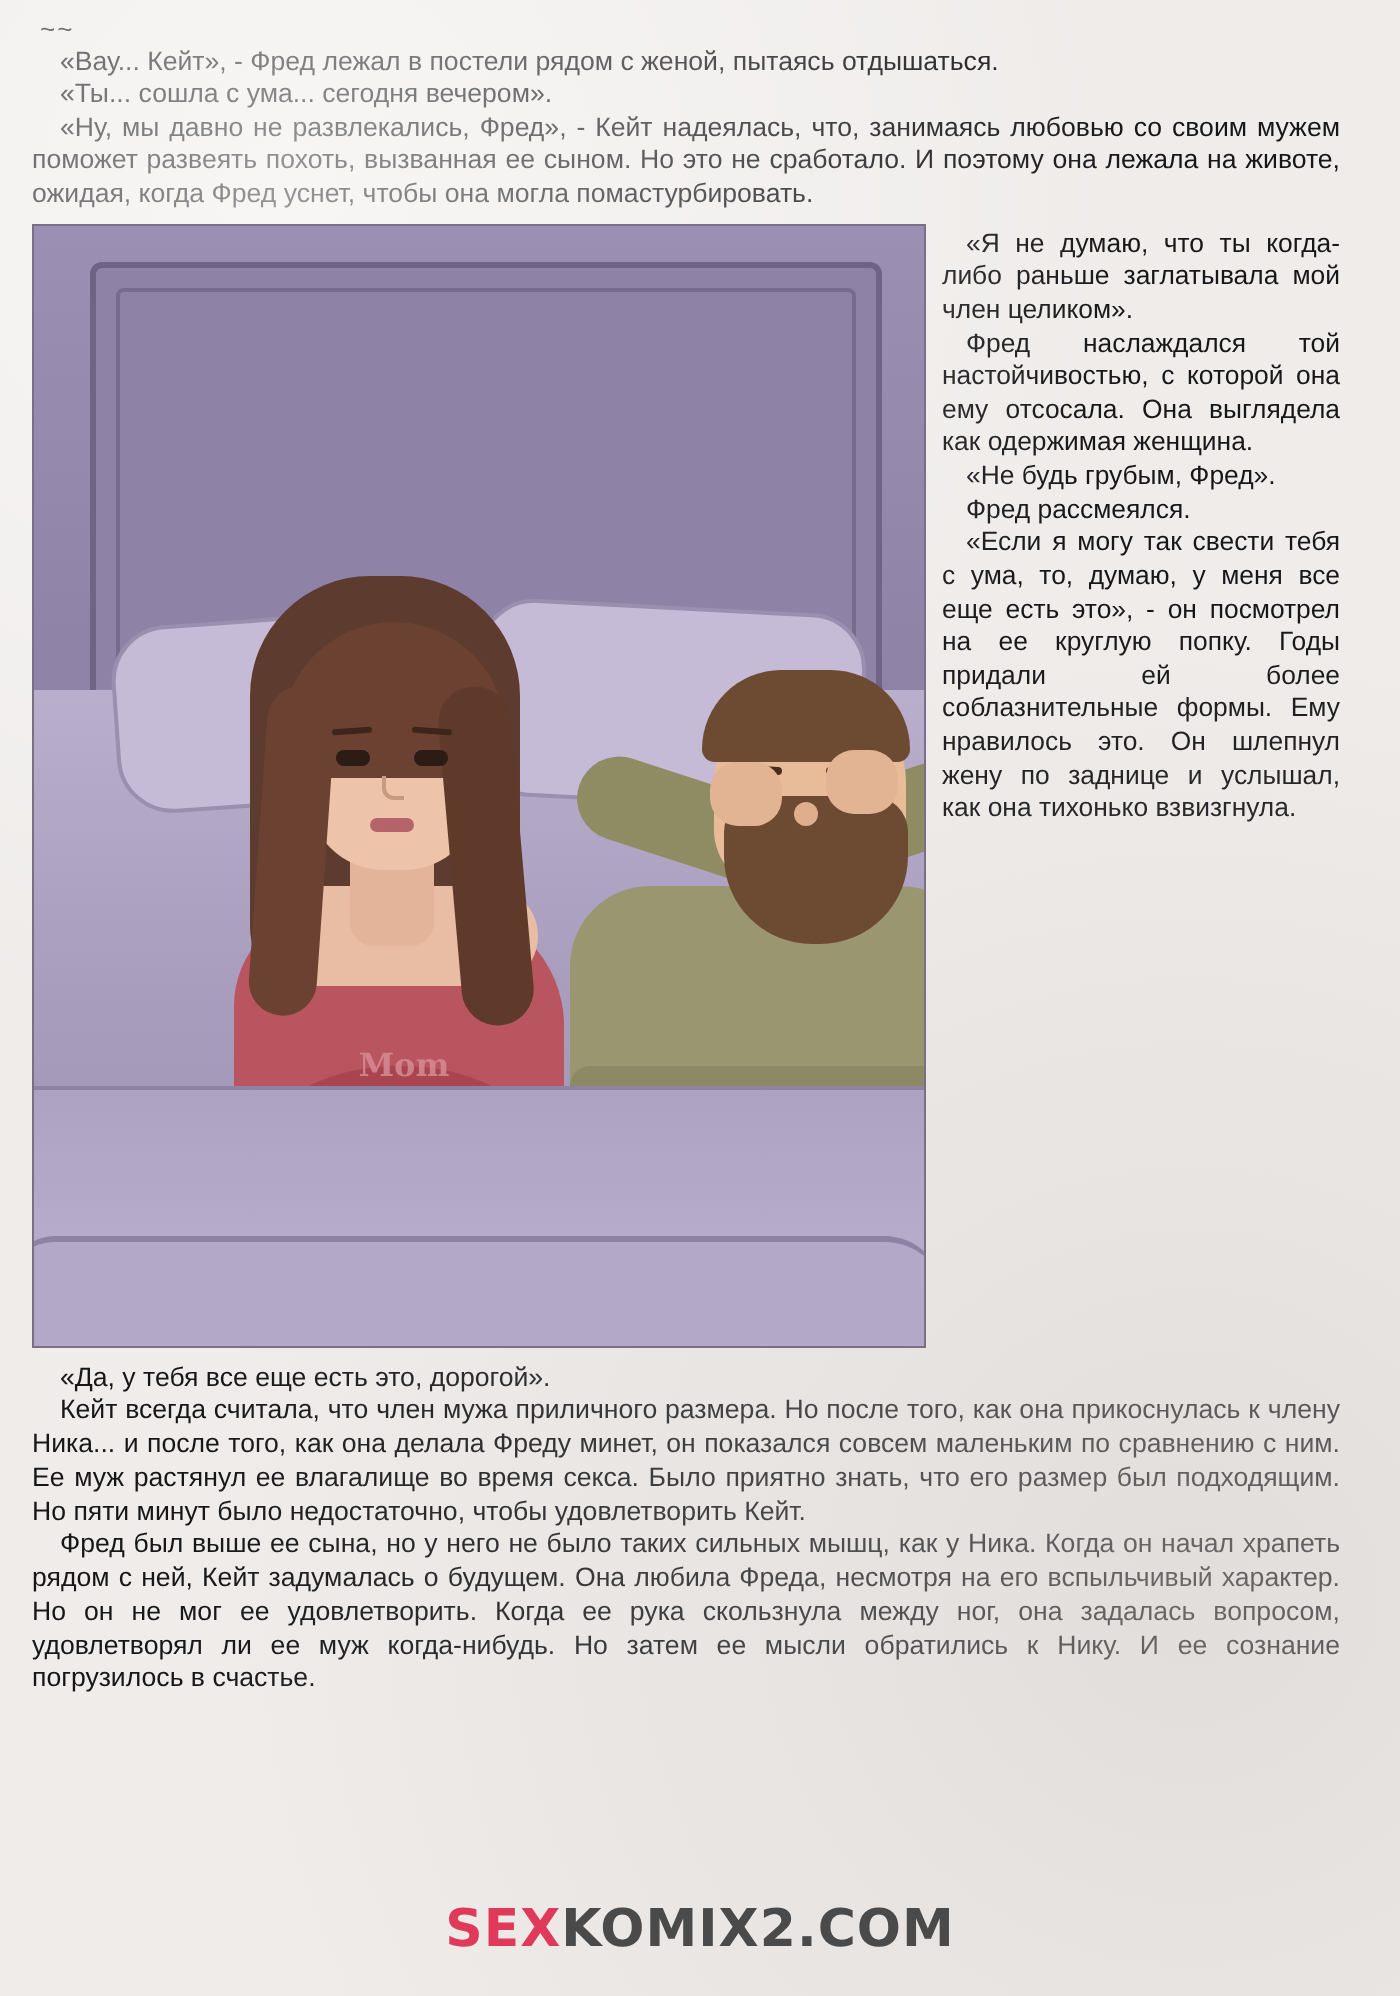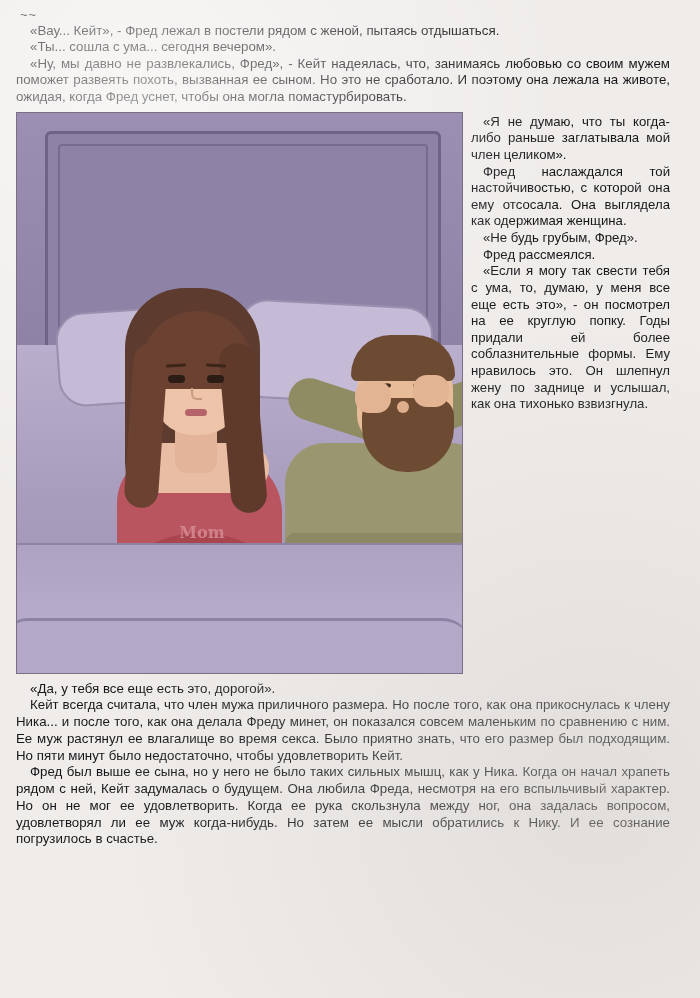--- a/index.html
+++ b/index.html
@@ -356,14 +356,17 @@
     </div>
 
   </div>
 
   <div class="bottom-text">
     <p>«Да, у тебя все еще есть это, дорогой».</p>
     <p>Кейт всегда считала, что член мужа приличного размера. Но после того, как она прикоснулась к члену Ника... и после того, как она делала Фреду минет, он показался совсем маленьким по сравнению с ним. Ее муж растянул ее влагалище во время секса. Было приятно знать, что его размер был подходящим. Но пяти минут было недостаточно, чтобы удовлетворить Кейт.</p>
     <p>Фред был выше ее сына, но у него не было таких сильных мышц, как у Ника. Когда он начал храпеть рядом с ней, Кейт задумалась о будущем. Она любила Фреда, несмотря на его вспыльчивый характер. Но он не мог ее удовлетворить. Когда ее рука скользнула между ног, она задалась вопросом, удовлетворял ли ее муж когда-нибудь. Но затем ее мысли обратились к Нику. И ее сознание погрузилось в счастье.</p>
   </div>
 
+  <div class="watermark">
+    <span class="wm-a">SEX</span><span class="wm-b">KOMIX2.COM</span>
+  </div>
 
 </div>
 
 </body></html>

